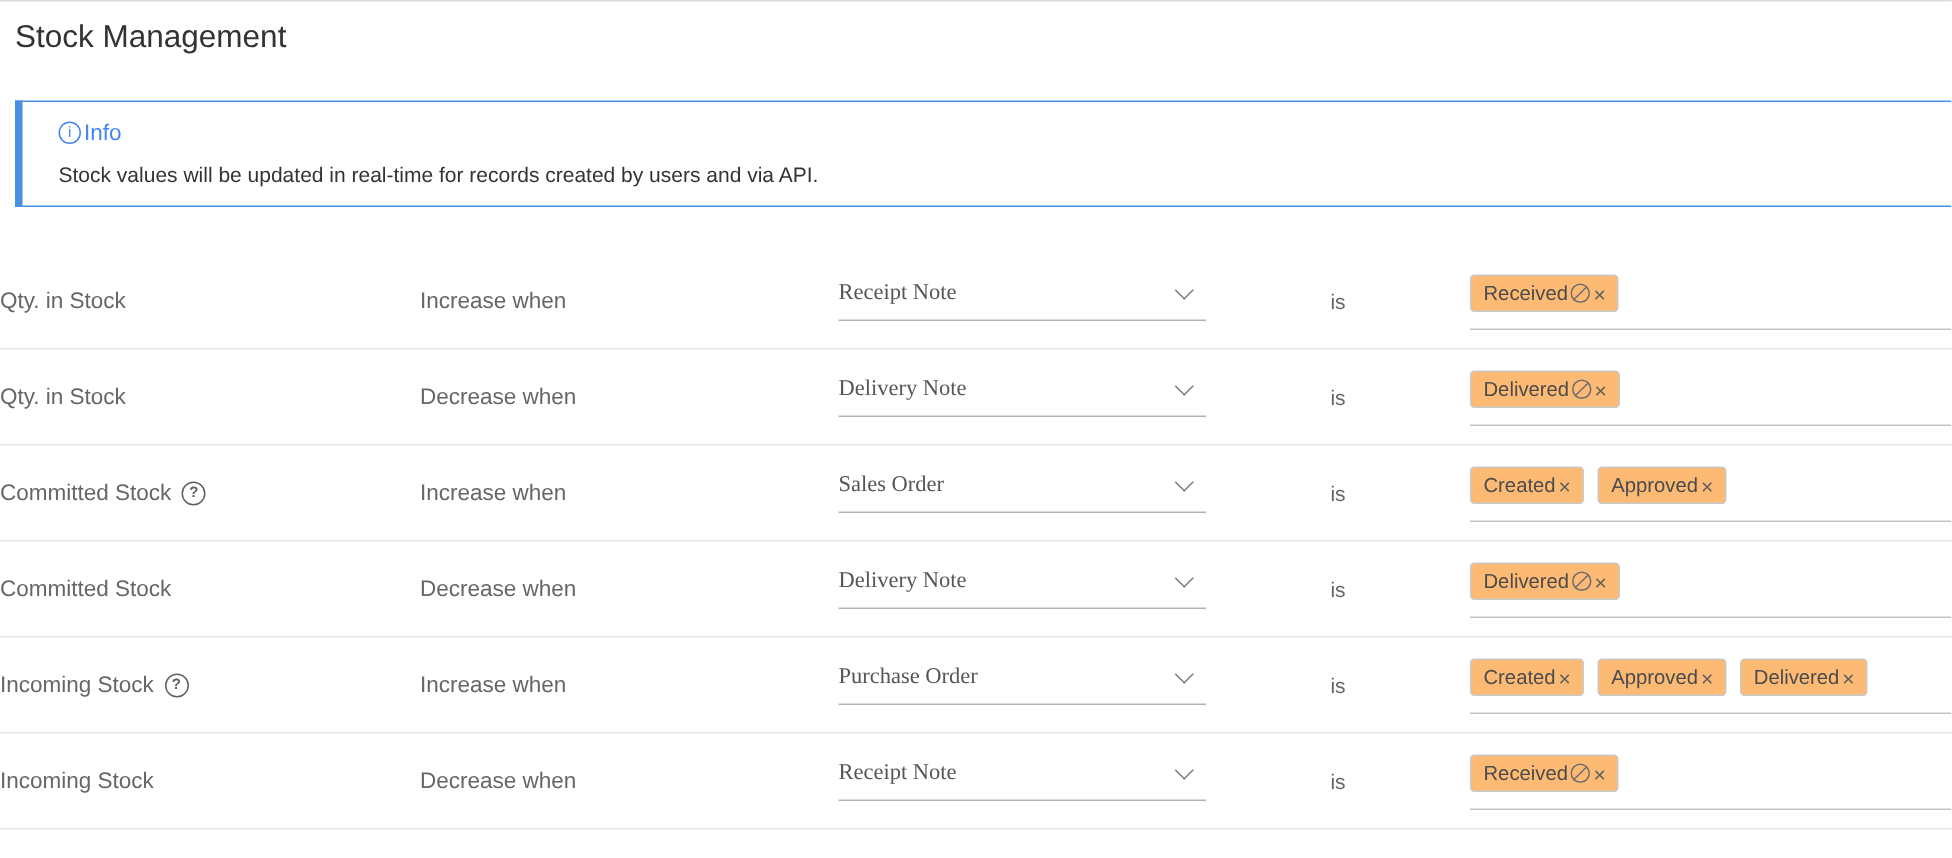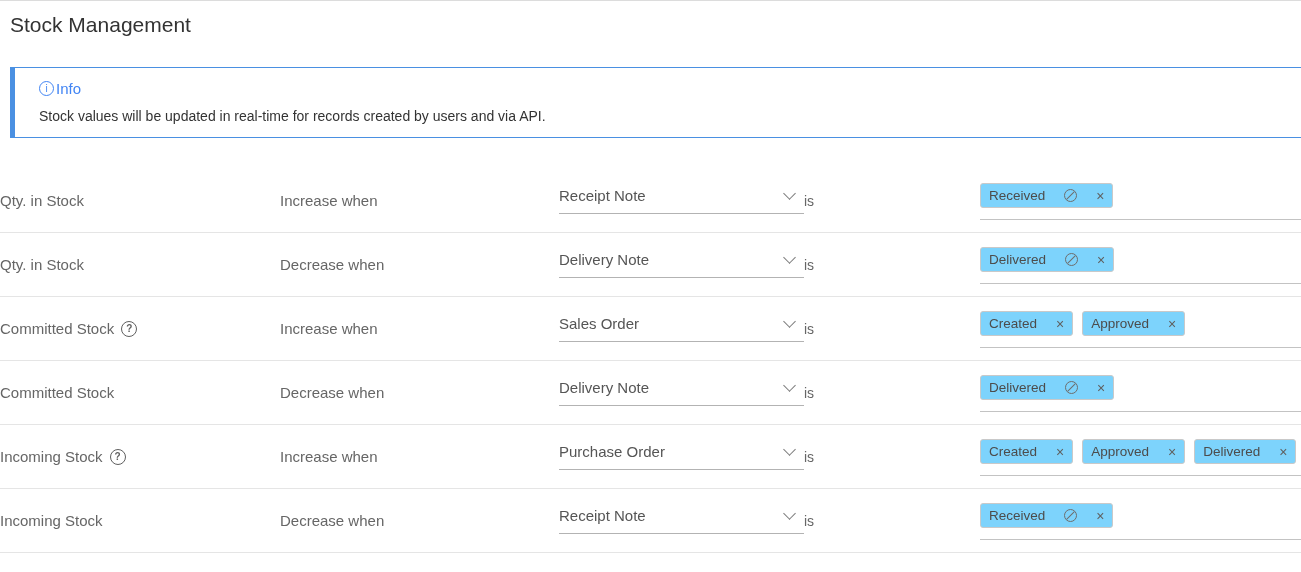--- a/index.html
+++ b/index.html
@@ -22,22 +22,22 @@
   }
   .info-message { margin-top: 11px; font-size: 14px; color: #333333; }
 
   .rows { margin-top: 31px; }
   .rule-row {
     box-sizing: border-box; height: 64px; display: flex; align-items: center;
     border-bottom: 1px solid #e5e5e5;
   }
   .col-label { width: 280px; display: flex; align-items: center; font-size: 15px; color: #666666; }
   .col-cond  { width: 279px; font-size: 15px; color: #666666; }
-  .col-select{ width: 245px; }
-  .col-is    { width: 176px; text-align: left; font-size: 14px; color: #666666; }
+  .col-select{ width: 245px; font-family: Liberation Serif, serif; }
+  .col-is    { width: 176px; text-align: center; font-size: 14px; color: #666666; }
   .col-tags  { flex: 1; }
 
   .help-icon {
     box-sizing: border-box; width: 16px; height: 16px; margin-left: 7px; flex: 0 0 auto;
     border: 1px solid #5f5f5f; border-radius: 50%; color: #5f5f5f;
     display: inline-flex; align-items: center; justify-content: center;
     font-size: 10px; font-weight: 700; cursor: pointer;
   }
   .select {
     display: flex; align-items: center; justify-content: space-between;
@@ -47,22 +47,22 @@
   .chevron {
     width: 8px; height: 8px; margin-top: -4px; flex: 0 0 auto;
     border-right: 1.5px solid #7a7a7a; border-bottom: 1.5px solid #7a7a7a;
     transform: rotate(45deg);
   }
   .tags-field {
     display: flex; align-items: center; gap: 9px;
     border-bottom: 1px solid #c3c3c3; padding-bottom: 9px; min-height: 28px;
   }
   .tag {
-    display: inline-flex; align-items: center; gap: 19px;
-    border: 1px solid #c9c9c9; border-radius: 3px; background: #7dd3fc;
+    display: inline-flex; align-items: center; gap: 2px;
+    border: 1px solid #c9c9c9; border-radius: 3px; background: #fdba74;
     padding: 4px 8px; font-size: 13.5px; color: #4c4c4c;
   }
   .no-icon {
     position: relative; box-sizing: border-box; width: 13px; height: 13px; flex: 0 0 auto;
     border: 1px solid #6e6e6e; border-radius: 50%; display: inline-block;
   }
   .no-icon::after {
     content: ""; position: absolute; left: 5px; top: 0; width: 1px; height: 11px;
     background: #6e6e6e; transform: rotate(45deg);
   }

